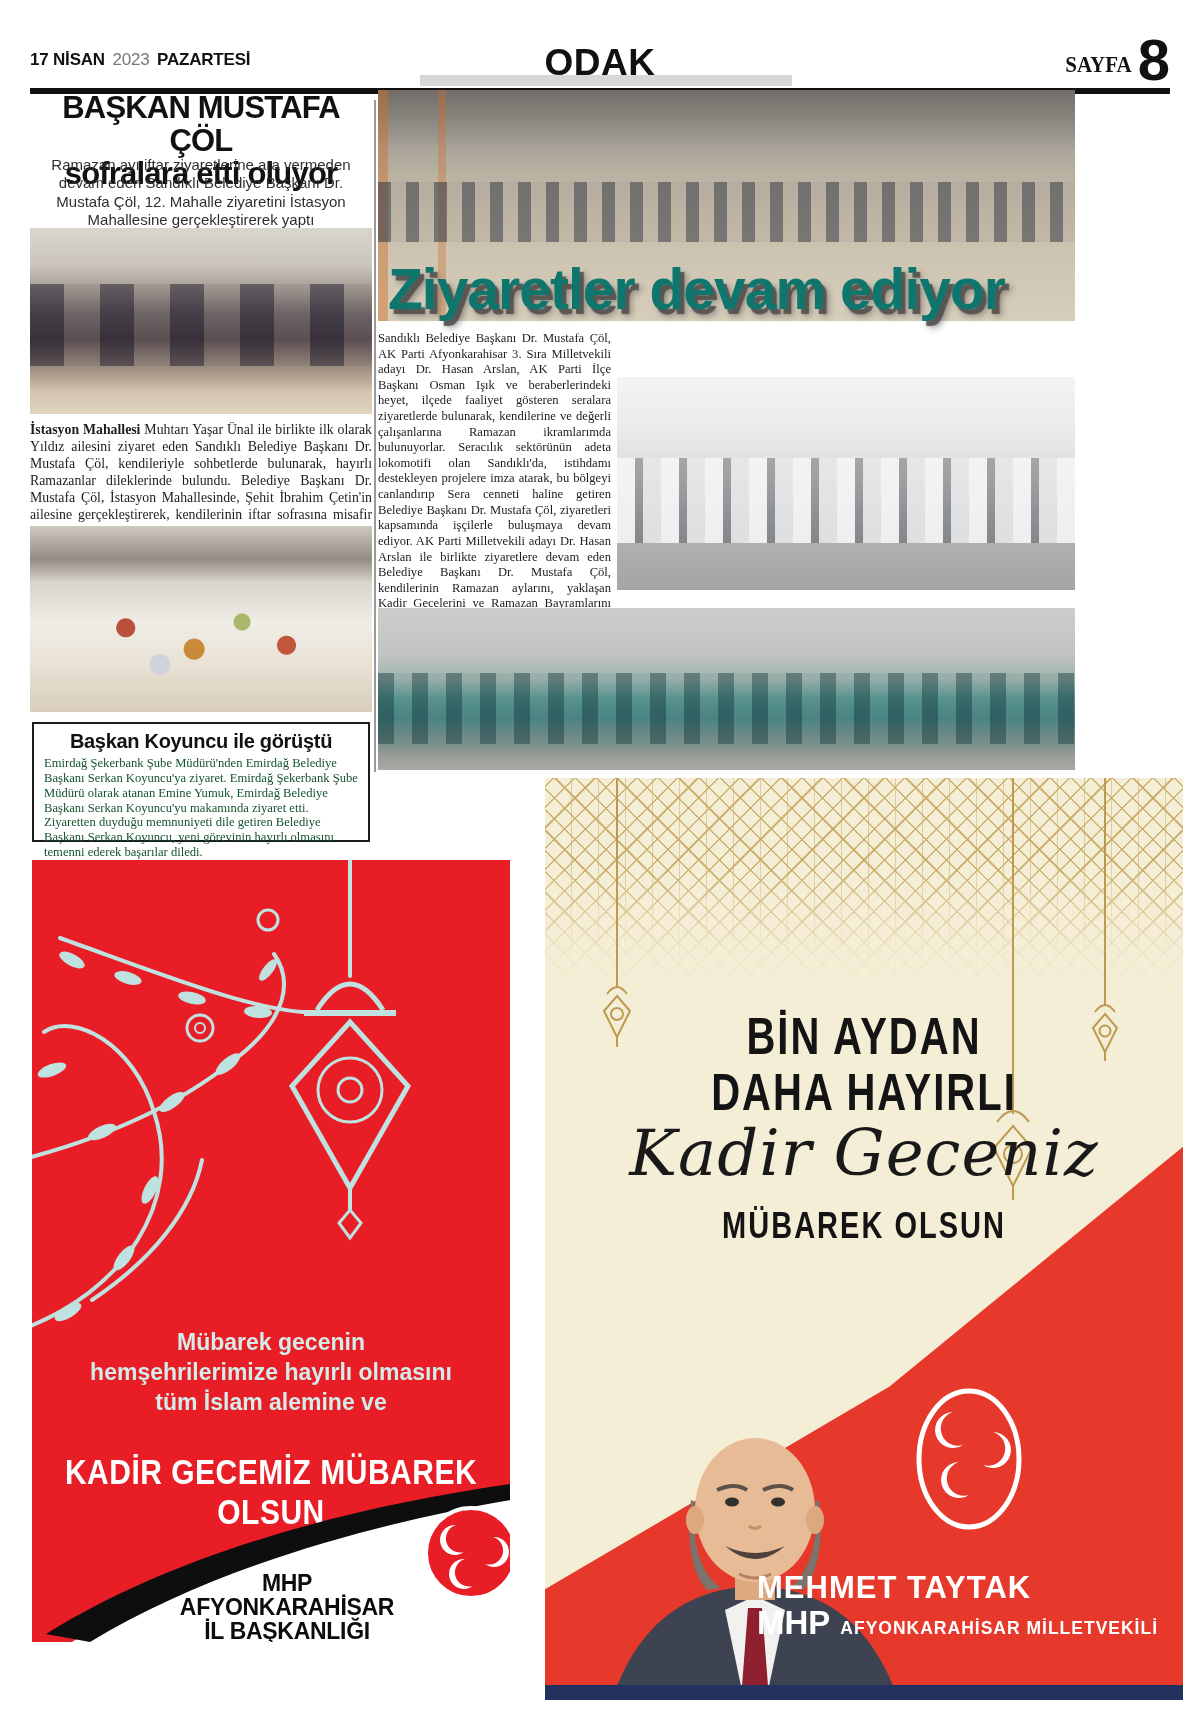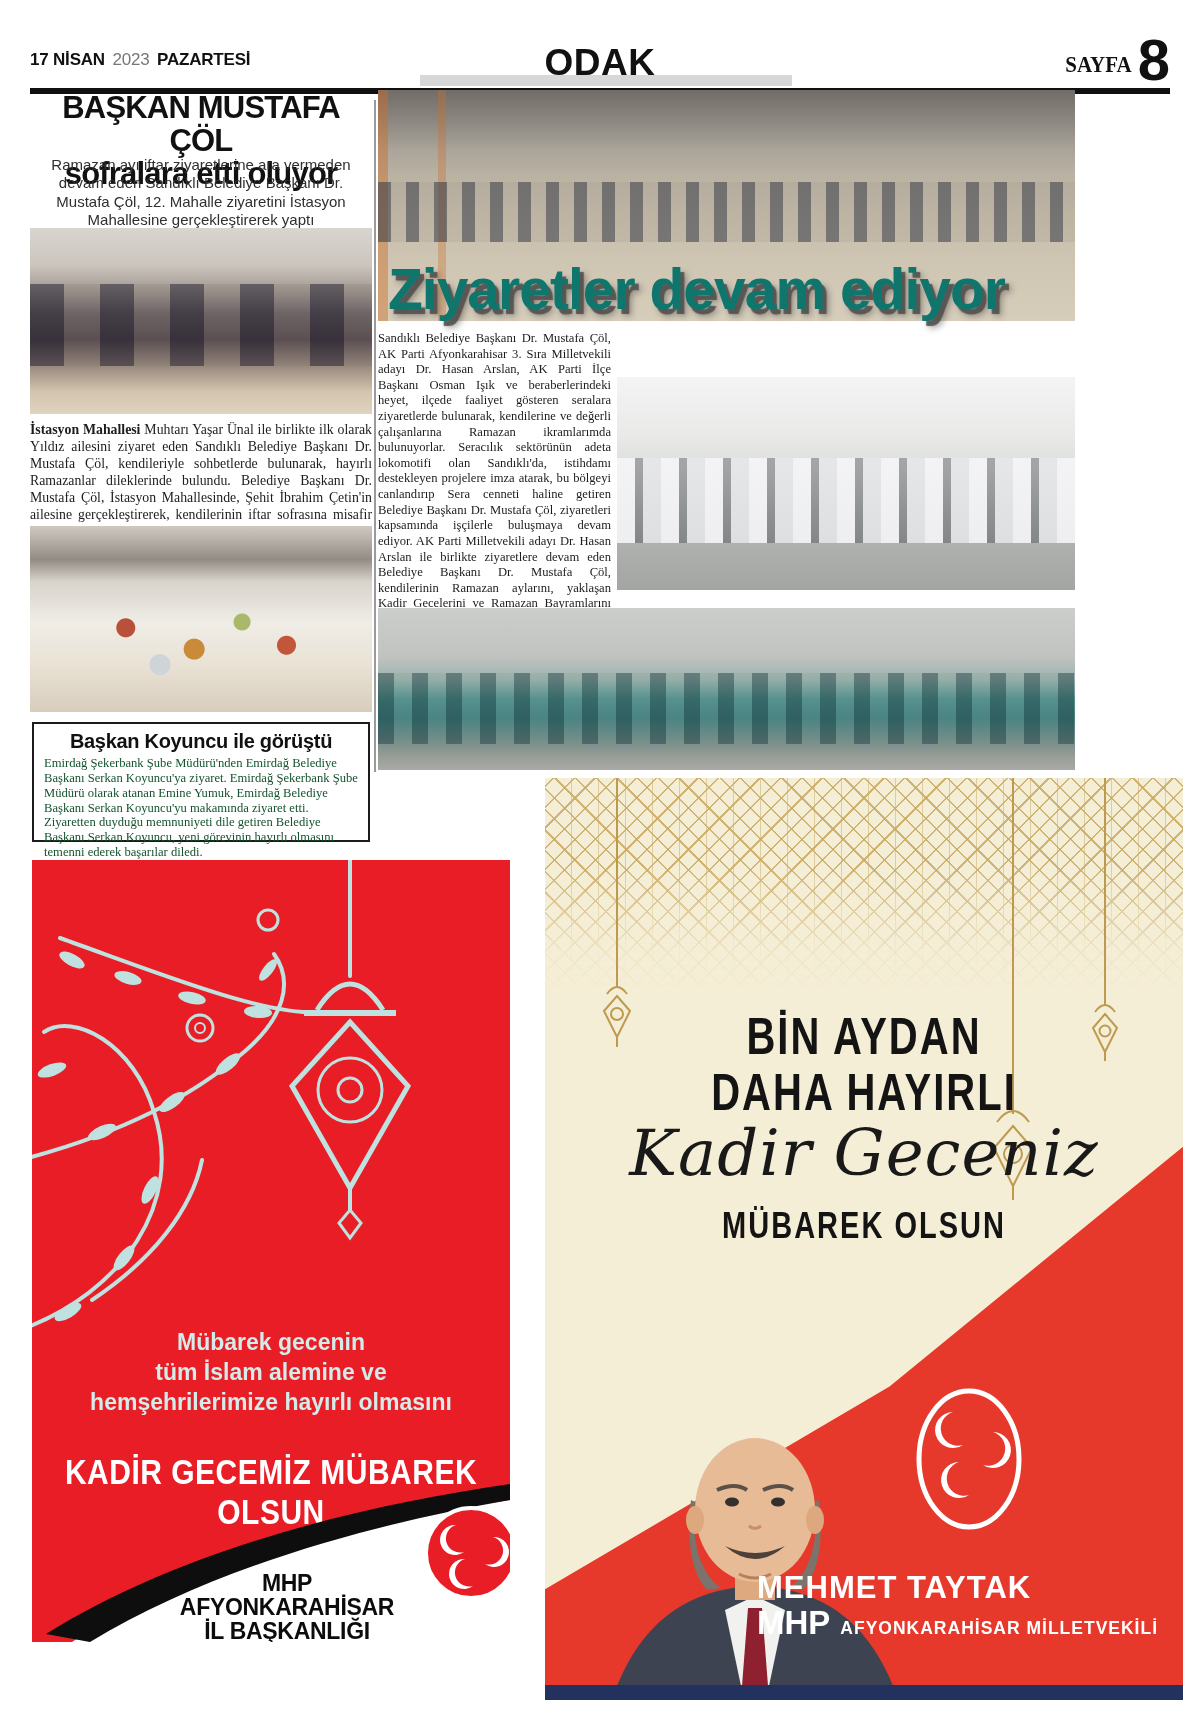--- a/index.html
+++ b/index.html
@@ -186,22 +186,22 @@
         <path d="M318 162 L376 226 L318 328 L260 226 Z"></path>
         <circle cx="318" cy="230" r="32" stroke-width="3"></circle>
         <circle cx="318" cy="230" r="12" stroke-width="3"></circle>
         <path d="M318 328 V350" stroke-width="4"></path>
         <path d="M318 350 l11 13 l-11 15 l-11 -15 Z" stroke-width="3"></path>
       </g>
     </svg>
 
     <div class="msg">
       <div>Mübarek gecenin</div>
+      <div>hemşehrilerimize hayırlı olmasını</div>
       <div>tüm İslam alemine ve</div>
-      <div>hemşehrilerimize hayırlı olmasını</div>
     </div>
     <div class="slogan">KADİR GECEMİZ MÜBAREK OLSUN</div>
 
     <svg class="swoosh" width="478" height="270" viewBox="0 0 478 270">
       <path d="M478 128 C 330 148 160 190 40 270 L478 270 Z" fill="#ffffff"></path>
       <path d="M478 112 C 325 134 150 178 14 262 L 58 270 C 180 196 340 152 478 128 Z" fill="#0e0e0e"></path>
     </svg>
 
     <svg class="mhp-logo-left" width="96" height="96" viewBox="0 0 96 96">
       <circle cx="48" cy="48" r="45" fill="#e81d25" stroke="#ffffff" stroke-width="4"></circle>

